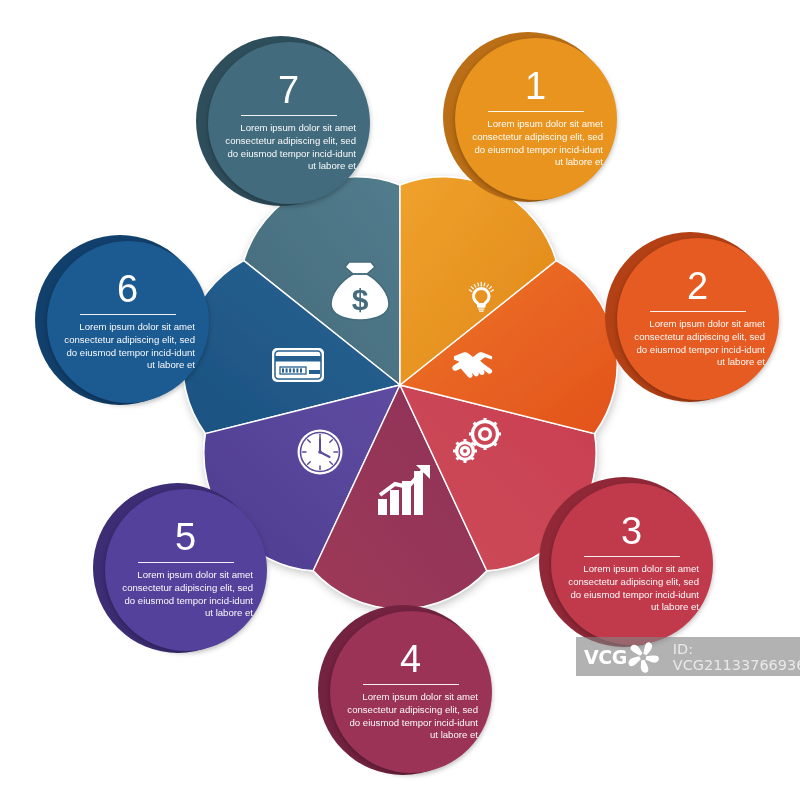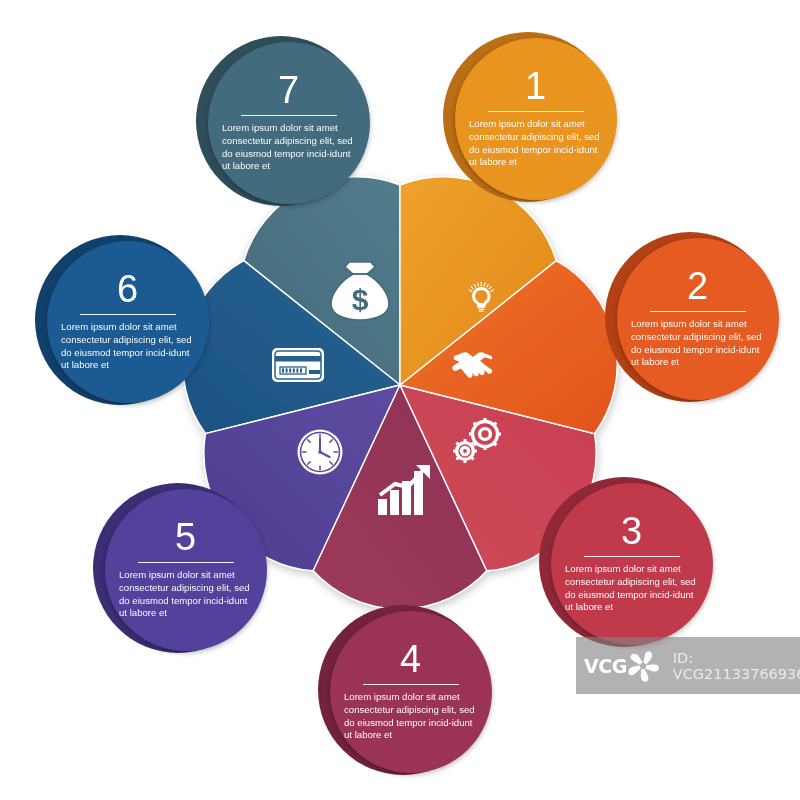--- a/index.html
+++ b/index.html
@@ -61,31 +61,31 @@
   .node .rule {
     width: 96px;
     height: 1px;
     background: rgba(255,255,255,0.92);
     margin-bottom: 6px;
   }
   .node .desc {
     color: #ffffff;
     font-size: 9.6px;
     line-height: 1.32;
-    text-align: left;
+    text-align: right;
     opacity: 0.97;
   }
 
   
   #watermark {
     position: absolute;
     left: 576px;
     top: 637px;
     width: 224px;
-    height: 57px;
+    height: 39px;
     background: rgba(130,130,130,0.62);
     display: flex;
     align-items: center;
   }
   #wm-logo {
     display: flex;
     align-items: center;
     margin-left: 8px;
   }
   #wm-word {

